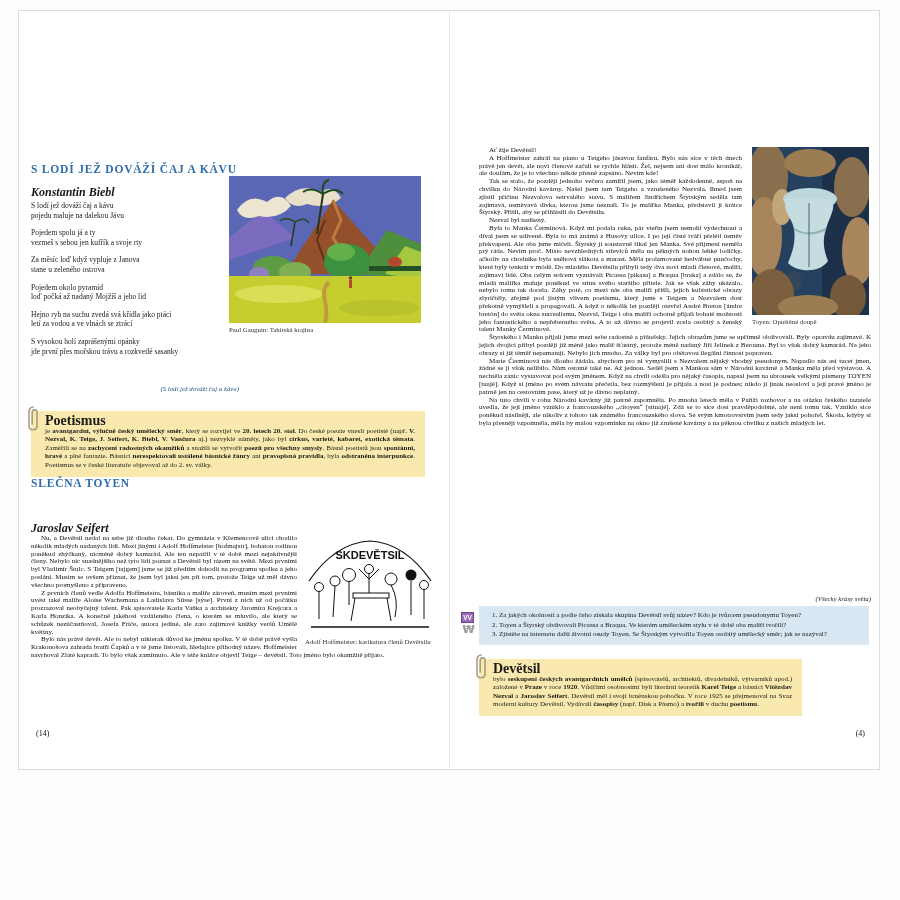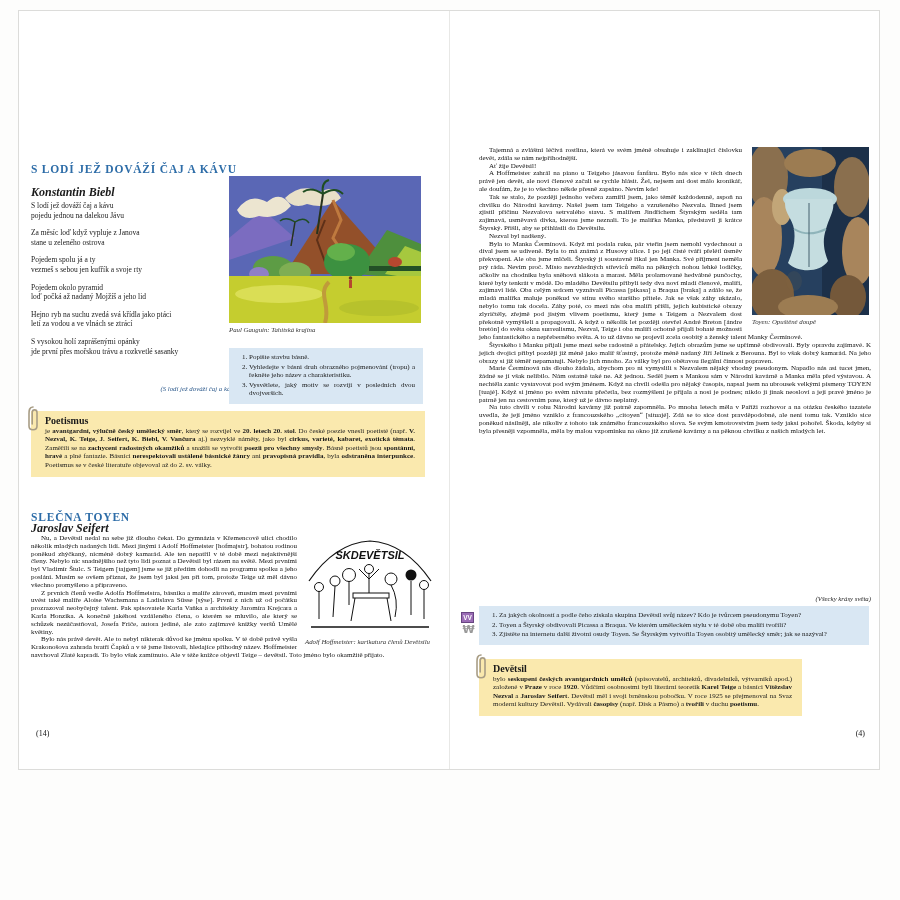--- a/index.html
+++ b/index.html
@@ -13,35 +13,35 @@
   .lp { left:12px; width:406px; }
   .rp { left:460px; width:392px; }
 
   .sec-title { position:absolute; font-size:11.5px; font-weight:bold; color:#2e6da8; letter-spacing:.8px; }
   .author { position:absolute; font-size:12px; font-weight:bold; font-style:italic; color:#1a1a1a; }
 
   .poem { position:absolute; width:200px; font-size:7.5px; line-height:9.6px; color:#222; }
   .couplet { margin-bottom:8px; }
   .poem-src { position:absolute; width:208px; text-align:right; font-size:6.8px; font-style:italic; color:#2d5a8c; }
 
-  .figure { font-size:6.8px; font-style:italic; color:#333; }
+  .figure { font-size:6.8px; color:#333; }
   .fig1 { position:absolute; left:198px; top:165px; width:194px; }
   .fig1 svg { display:block; width:192px; height:147px; }
   .figcap { margin-top:3px; line-height:8.4px; }
 
   .qbox { position:absolute; background:#d9e7f3; padding:5px 8px 5px 6px; font-size:7px; line-height:8.6px; color:#1a1a1a; }
   .qbox ol { margin:0; padding-left:14px; text-align:justify; }
   .qbox li { margin-bottom:1px; }
   .qbox1 { left:198px; top:337px; width:194px; }
   .qbox2 { left:0px; top:595px; width:390px; }
 
   .ybox { position:absolute; background:#fae9ae; padding:6px 10px 7px 14px; font-size:7px; line-height:8.6px; color:#1a1a1a; }
   .ybox1 { left:0px; top:400px; width:394px; }
   .ybox2 { left:0px; top:648px; width:323px; }
-  .ybox-title { font-weight:bold; font-size:10px; margin-bottom:1px; }
+  .ybox-title { font-weight:bold; font-size:14px; margin-bottom:1px; }
   .ybox-body { text-align:justify; }
   .clip { position:absolute; left:-5px; top:-7px; }
 
   .body-block { position:absolute; font-size:7px; line-height:7.8px; color:#111; }
   .para { text-indent:10px; text-align:justify; }
   .lp-body { top:524px; width:406px; }
   .rp-body { top:136px; width:392px; }
 
   .fig2 { float:right; width:132px; margin-left:8px; margin-bottom:2px; }
   .fig2 svg { display:block; width:130px; height:100px; background:#fff; }
@@ -69,31 +69,31 @@
 
     <div class="page-content lp">
 
       <div class="sec-title" style="top:152px; left:0;">S LODÍ JEŽ DOVÁŽÍ ČAJ A KÁVU</div>
       <div class="author" style="top:174px; left:0;">Konstantin Biebl</div>
 
       <div class="poem" style="top:190px; left:0;">
 
           <div class="couplet">
             <div>S lodí jež dováží čaj a kávu</div>
-            <div>pojedu jednou na dalekou Jávu</div>
+            <div>pojedu maluje na dalekou Jávu</div>
+          </div>
+
+          <div class="couplet">
+            <div>Pojedem spolu já a ty</div>
+            <div>vezmeš s sebou jen kufřík a svoje rty</div>
           </div>
 
           <div class="couplet">
             <div>Za měsíc loď když vypluje z Janova</div>
             <div>stane u zeleného ostrova</div>
-          </div>
-
-          <div class="couplet">
-            <div>Pojedem spolu já a ty</div>
-            <div>vezmeš s sebou jen kufřík a svoje rty</div>
           </div>
 
           <div class="couplet">
             <div>Pojedem okolo pyramid</div>
             <div>loď počká až nadaný Mojžíš a jeho lid</div>
           </div>
 
           <div class="couplet">
             <div>Hejno ryb na suchu zvedá svá křídla jako ptáci</div>
             <div>letí za vodou a ve vlnách se ztrácí</div>
@@ -131,38 +131,30 @@
           <line x1="88" y1="58" x2="94" y2="18" stroke="#27331d" stroke-width="2"></line>
           <path d="M94,18 q-12,-8 -20,-2 M94,18 q12,-8 20,0 M94,18 q-2,-12 6,-14" fill="none" stroke="#1f4d22" stroke-width="2"></path>
           <line x1="62" y1="70" x2="66" y2="46" stroke="#27331d" stroke-width="1.5"></line>
           <path d="M66,46 q-9,-6 -15,-1 M66,46 q9,-6 14,1" fill="none" stroke="#1f4d22" stroke-width="1.5"></path>
           <rect x="140" y="90" width="52" height="5" fill="#235026"></rect>
           <ellipse cx="166" cy="86" rx="7" ry="5" fill="#b5472f"></ellipse>
         </svg>
         <div class="figcap">Paul Gauguin: Tahitská krajina</div>
       </div>
 
-      <div class="qbox qbox1">
-        <ol>
-
-        <li>Popište stavbu básně.</li>
-            <li>Vyhledejte v básni druh obrazného pojmenování (tropu) a řekněte jeho název a charakteristiku.</li>
-            <li>Vysvětlete, jaký motiv se rozvíjí v posledních dvou dvojverších.</li>
-          </ol>
-      </div>
 
       <div class="ybox ybox1">
         <svg class="clip" width="14" height="30" viewBox="0 0 14 30">
           <path d="M7,3 C3.2,3 3,6.5 3,9.5 L3,22 C3,27 11,27 11,22 L11,8.5 C11,5 6.2,5 6.2,8.5 L6.2,20" fill="none" stroke="#a89d85" stroke-width="1.6" stroke-linecap="round"></path>
         </svg>
         <div class="ybox-title">Poetismus</div>
         <div class="ybox-body"><span>je </span><span style="font-weight: bold;">avantgardní, výlučně český umělecký směr</span><span>, který se rozvíjel ve </span><span style="font-weight: bold;">20. letech 20. stol</span><span>. Do české poezie vnesli poetisté (např. </span><span style="font-weight: bold;">V. Nezval, K. Teige, J. Seifert, K. Biebl, V. Vančura</span><span> aj.) nezvyklé náměty, jako byl </span><span style="font-weight: bold;">cirkus, varieté, kabaret, exotická témata</span><span>. Zaměřili se na </span><span style="font-weight: bold;">zachycení radostných okamžiků</span><span> a snažili se vytvořit </span><span style="font-weight: bold;">poezii pro všechny smysly</span><span>. Básně poetistů jsou </span><span style="font-weight: bold;">spontánní, hravé</span><span> a plné fantazie. Básníci </span><span style="font-weight: bold;">nerespektovali ustálené básnické žánry</span><span> ani </span><span style="font-weight: bold;">pravopisná pravidla</span><span>, byla </span><span style="font-weight: bold;">odstraněna interpunkce</span><span>. Poetismus se v české literatuře objevoval až do 2. sv. války.</span></div>
       </div>
 
-      <div class="sec-title" style="top:500px; left:0;">SLEČNA TOYEN</div>
+      <div class="sec-title" style="top:466px; left:0;">SLEČNA TOYEN</div>
       <div class="author" style="top:510px; left:0;">Jaroslav Seifert</div>
 
       <div class="body-block lp-body">
         <div class="figure fig2">
           <svg viewBox="0 0 130 100">
             <rect x="0" y="0" width="130" height="100" fill="#ffffff"></rect>
             <path d="M4,46 Q30,8 65,6 Q100,8 126,46" fill="none" stroke="#111" stroke-width="1.2"></path>
             <text x="65" y="24" text-anchor="middle" font-family="Liberation Sans, sans-serif" font-size="11" font-weight="bold" fill="#111">SKDEVĚTSIL</text>
             <circle cx="14" cy="52" r="4.5" fill="none" stroke="#111"></circle>
             <line x1="14" y1="56" x2="14" y2="84" stroke="#111"></line>
@@ -214,21 +206,20 @@
             <ellipse cx="56" cy="160" rx="30" ry="12" fill="#9c7c52"></ellipse>
             <ellipse cx="58" cy="52" rx="27" ry="11" fill="#bcd8dc"></ellipse>
             <path d="M34,52 C30,64 40,70 42,82 C44,96 40,106 36,116 C46,126 68,126 76,114 C72,104 70,94 74,82 C78,68 84,62 80,52 Z" fill="#c5dde0"></path>
             <path d="M42,82 C52,88 62,88 74,82" fill="none" stroke="#8fb4ba" stroke-width="2"></path>
             <line x1="57" y1="56" x2="57" y2="120" stroke="#44606e" stroke-width="1"></line>
             <ellipse cx="42" cy="134" rx="8" ry="10" fill="#86684348" opacity="0.5"></ellipse>
           </svg>
           <div class="figcap" style="color:#333;">Toyen: Opuštěné doupě</div>
         </div>
 
-      <p class="para">Tajemná a zvláštní léčivá rostlina, která ve svém jméně obsahuje i zaklínající číslovku devět, zdála se nám nejpříhodnější.</p>
           <p class="para">Ať žije Devětsil!</p>
           <p class="para">A Hoffmeister zahrál na piano u Teigeho jásavou fanfáru. Bylo nás sice v těch dnech právě jen devět, ale noví členové začali se rychle hlásit. Žel, nejsem ani dost málo kronikář, ale doufám, že je to všechno někde přesně zapsáno. Nevím kde!</p>
           <p class="para">Tak se stalo, že později jednoho večera zamířil jsem, jako téměř každodenně, aspoň na chvilku do Národní kavárny. Našel jsem tam Teigeho a vzrušeného Nezvala. Ihned jsem zjistil příčinu Nezvalova setrvalého stavu. S malířem Jindřichem Štyrským seděla tam zajímavá, usměvavá dívka, kterou jsme neznali. To je malířka Manka, představil ji krátce Štyrský. Přišli, aby se přihlásili do Devětsilu.</p>
           <p class="para">Nezval byl nadšený.</p>
           <p class="para">Byla to Manka Čermínová. Když mi podala ruku, pár vteřin jsem nemohl vydechnout a díval jsem se udiveně. Byla to má známá z Husovy ulice. I po její čisté tváři přelétl úsměv překvapení. Ale oba jsme mlčeli. Štyrský ji soustavně říkal jen Manka. Své příjmení neměla prý ráda. Nevím proč. Místo nevzhledných střevíců měla na pěkných nohou lehké lodičky, ačkoliv na chodníku byla sněhová slákota a marast. Měla prolamované hedvábné punčochy, které byly tenkrát v módě. Do mladého Devětsilu přibyli tedy dva noví mladí členové, malíři, zajímaví lidé. Oba celým srdcem vyznávali Picassa [pikasa] a Braqua [braka] a zdálo se, že mladá malířka maluje poněkud ve stínu svého staršího přítele. Jak se však záhy ukázalo, nebylo tomu tak docela. Záhy poté, co mezi nás oba malíři přišli, jejich kubistické obrazy zlyričtěly, zřejmě pod jistým vlivem poetismu, který jsme s Teigem a Nezvalem dost překotně vymýšleli a propagovali. A když o několik let později otevřel André Breton [ándre bretón] do světa okna surrealismu, Nezval, Teige i oba malíři ochotně přijali bohaté možnosti jeho fantastického a nepřeberného světa. A to už dávno se projevil zcela osobitý a ženský talent Manky Čermínové.</p>
           <p class="para">Štyrského i Manku přijali jsme mezi sebe radostně a přátelsky. Jejich obrazům jsme se upřímně obdivovali. Byly opravdu zajímavé. K jejich dvojici přibyl později již méně jako malíř šťastný, protože méně nadaný Jiří Jelínek z Berouna. Byl to však dobrý kamarád. Na jeho obrazy si již téměř nepamatuji. Nebylo jich mnoho. Za války byl pro obětavou ilegální činnost popraven.</p>
           <p class="para">Marie Čermínová nás dlouho žádala, abychom pro ni vymyslili s Nezvalem nějaký vhodný pseudonym. Napadlo nás asi tucet jmen, žádné se jí však nelíbilo. Nám ostatně také ne. Až jednou. Seděl jsem s Mankou sám v Národní kavárně a Manka měla před výstavou. A nechtěla zanic vystavovat pod svým jménem. Když na chvíli odešla pro nějaký časopis, napsal jsem na ubrousek velkými písmeny TOYEN [tuajé]. Když si jméno po svém návratu přečetla, bez rozmýšlení je přijala a nosí je podnes; nikdo ji jinak neosloví a její pravé jméno je patrně jen na cestovním pase, který už je dávno neplatný.</p>
           <p class="para">Na tuto chvíli v rohu Národní kavárny již patrně zapomněla. Po mnoha letech měla v Paříži rozhovor a na otázku českého tazatele uvedla, že její jméno vzniklo z francouzského „citoyen“ [situajé]. Zdá se to sice dost pravděpodobné, ale není tomu tak. Vzniklo sice poněkud násilněji, ale nikoliv z tohoto tak známého francouzského slova. Se svým kmotrovstvím jsem tedy jaksi pohořel. Škoda, kdyby si byla přesněji vzpomněla, měla by malou vzpomínku na okno již zrušené kavárny a na pěknou chvilku z našich mladých let.</p>
         </div>
 

